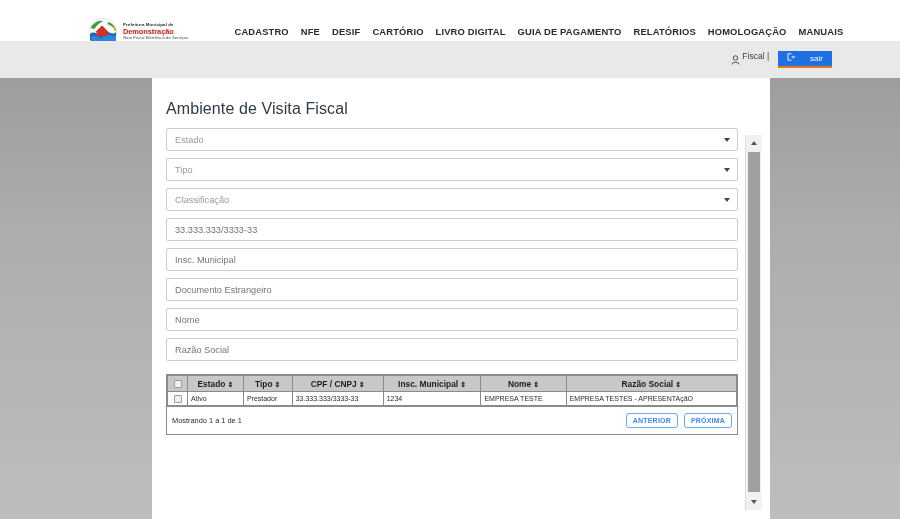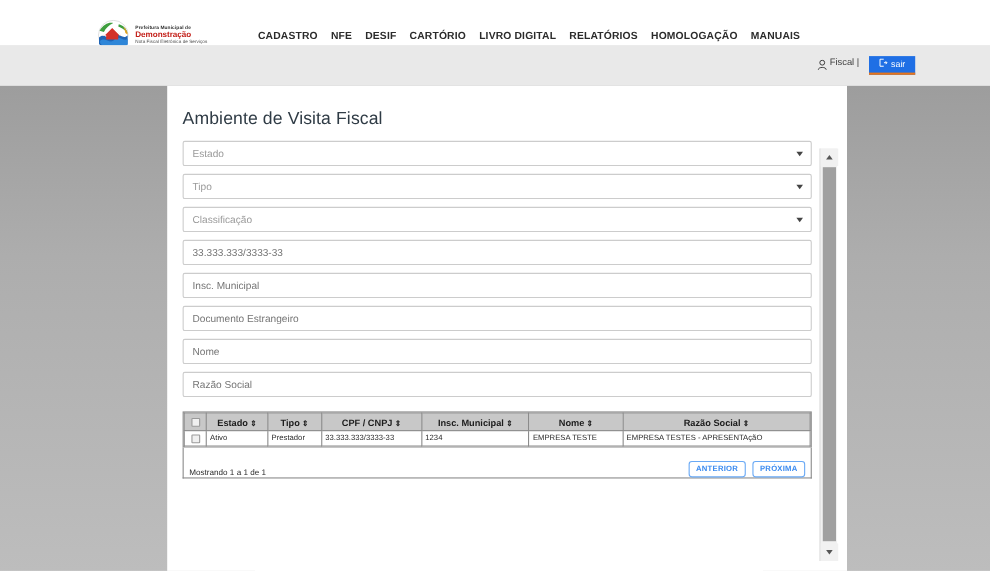--- a/index.html
+++ b/index.html
@@ -43,21 +43,21 @@
     display: flex; align-items: center; justify-content: flex-end;
   }
   #user-block { display: flex; align-items: flex-start; margin-right: 68px; }
   #person-icon { margin-right: 2px; display: block; }
   #user-label { font-size: 8.5px; color: #3c3c3c; margin-right: 9px; white-space: nowrap; }
   #logout-btn {
     background: #1f6fe5; color: #ffffff;
     border: none; border-bottom: 2px solid #e8751a;
     height: 17px; padding: 0 9px;
     font-size: 8px; font-family: "Liberation Sans", sans-serif;
-    display: flex; align-items: center; gap: 3px; cursor: pointer;
+    display: flex; align-items: center; gap: 15px; cursor: pointer;
   }
 
   
   #backdrop {
     position: absolute; left: 0; top: 78px; width: 900px; height: 441px;
     background: linear-gradient(180deg, #9d9d9d 0%, #adadad 35%, #bdbdbd 100%);
   }
   #panel {
     position: absolute; left: 152px; top: 78px; width: 618px; height: 441px;
     background: #ffffff; overflow: hidden;
@@ -121,21 +121,21 @@
   .sorticon { display: inline-block; margin-left: 2px; font-size: 7px; color: #222; }
   .cbx {
     display: inline-block; width: 8px; height: 8px;
     border: 1px solid #9a9a9a; background: #f0f0f0; border-radius: 1px;
     vertical-align: middle; cursor: pointer;
   }
 
   #pagerow {
     border: 1px solid #8b8b8b; border-top: none;
     width: 572px; height: 28px; background: #fff;
-    display: flex; align-items: flex-end; justify-content: space-between;
+    display: flex; align-items: center; justify-content: space-between;
     padding: 0 5px;
   }
   #showing { font-size: 7.4px; color: #2a2a2a; }
   #pagebtns { display: flex; gap: 6px; }
   .pbtn {
     border: 1px solid #69a9f5; background: #fff; color: #3b8bf0;
     border-radius: 3px; height: 15px; padding: 0 6px;
     font-size: 7px; font-weight: bold; letter-spacing: .2px;
     display: flex; align-items: center; cursor: pointer;
     font-family: "Liberation Sans", sans-serif;
@@ -186,20 +186,21 @@
       <div class="bt3">Nota Fiscal Eletrônica de Serviços</div>
     </div>
   </div>
 
   <div id="mainnav">
     <div class="navitem">CADASTRO</div>
     <div class="navitem">NFE</div>
     <div class="navitem">DESIF</div>
     <div class="navitem">CARTÓRIO</div>
     <div class="navitem">LIVRO DIGITAL</div>
+    <div class="navitem">GUIA DE PAGAMENTO</div>
     <div class="navitem">RELATÓRIOS</div>
     <div class="navitem">HOMOLOGAÇÃO</div>
     <div class="navitem">MANUAIS</div>
   </div>
 </div>
 
 <div id="userbar">
   <div id="user-block">
     <span id="person-icon">
       <svg width="9" height="10" viewBox="0 0 9 10">

